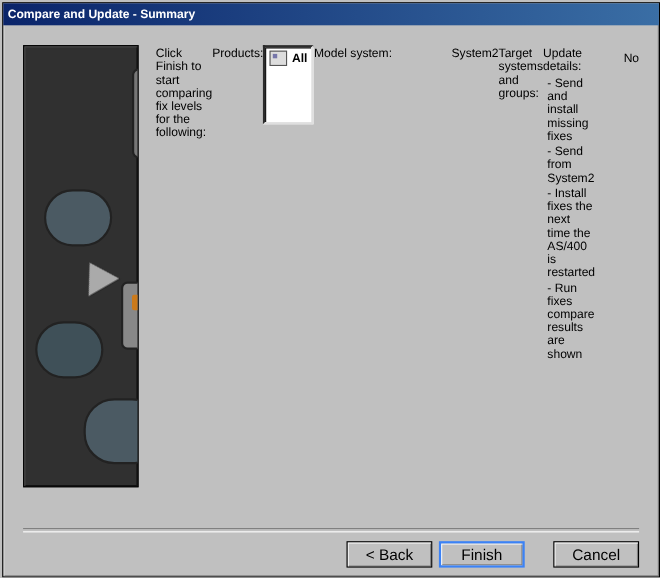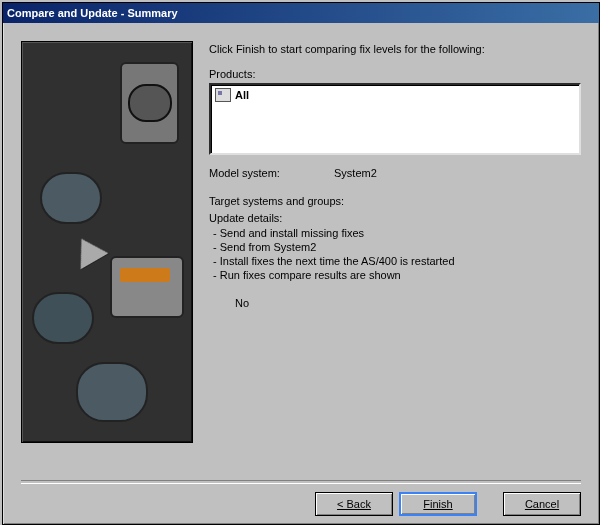--- a/index.html
+++ b/index.html
@@ -62,21 +62,21 @@
     border-bottom:26px solid #aaa;
     left:50px; top:195px; transform:rotate(-30deg);
     filter: drop-shadow(1px 1px 0 #222);
   }
 
   .form-panel {
     flex: 1;
     padding-left: 16px;
     padding-top: 8px;
     display: flex;
-    flex-direction: column;
+    flex-direction: row;
   }
   .label { margin: 2px 0 3px 0; }
   .row { display:flex; margin:2px 0 14px 0; }
   .row .k { width:125px; }
   .listbox {
     background: #fff;
     border: 2px inset #fff;
     border-top-color:#808080; border-left-color:#808080;
     border-right-color:#dfdfdf; border-bottom-color:#dfdfdf;
     box-shadow: inset 1px 1px 0 #000;
@@ -116,23 +116,22 @@
   .button-bar {
     height:40px;
     display:flex; justify-content:flex-end; align-items:center;
     padding-right:18px; gap:6px;
   }
   button.win {
     width:78px; height:24px;
     background:#c0c0c0;
     border:1px solid #000;
     box-shadow: inset 1px 1px 0 #fff, inset -1px -1px 0 #808080;
-    font-family:inherit; font-size:11px;
+    font-family:inherit; font-size:14px;
     cursor:pointer;
-    text-decoration:underline;
   }
   button.win.default {
     border:2px solid #3b82f6;
     box-shadow: inset 1px 1px 0 #fff, inset -1px -1px 0 #808080;
   }
   .gap { width:14px; }
 </style>
 </head>
 <body>
 

